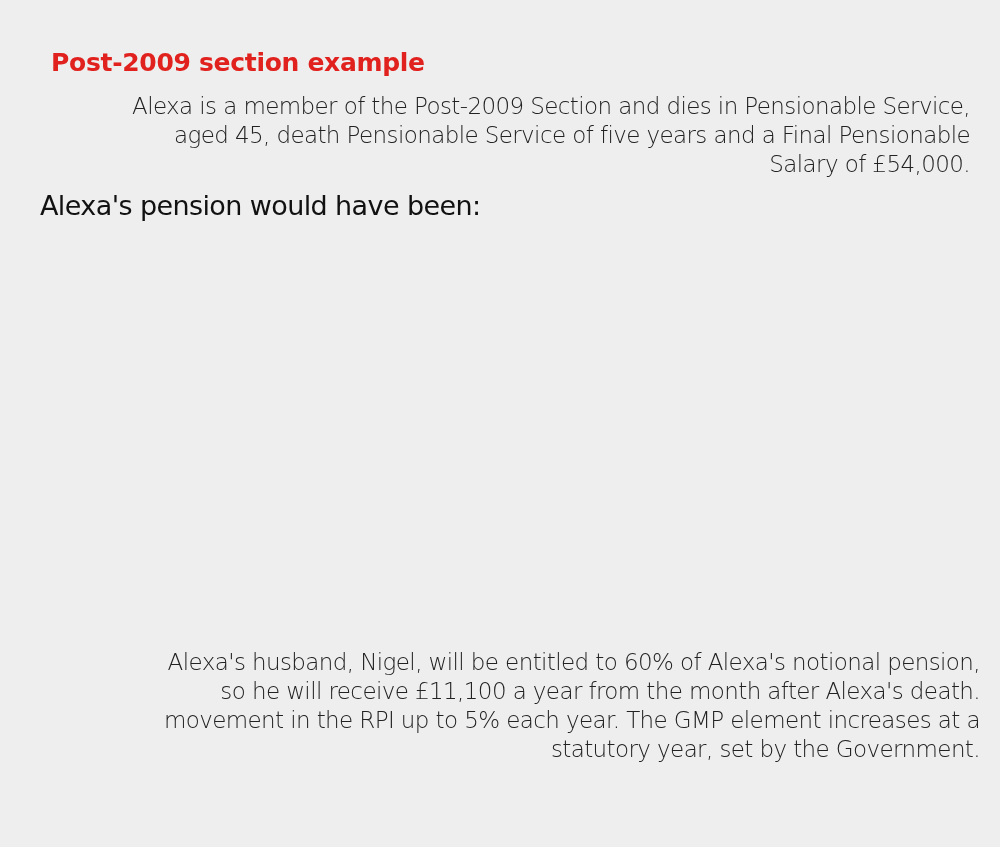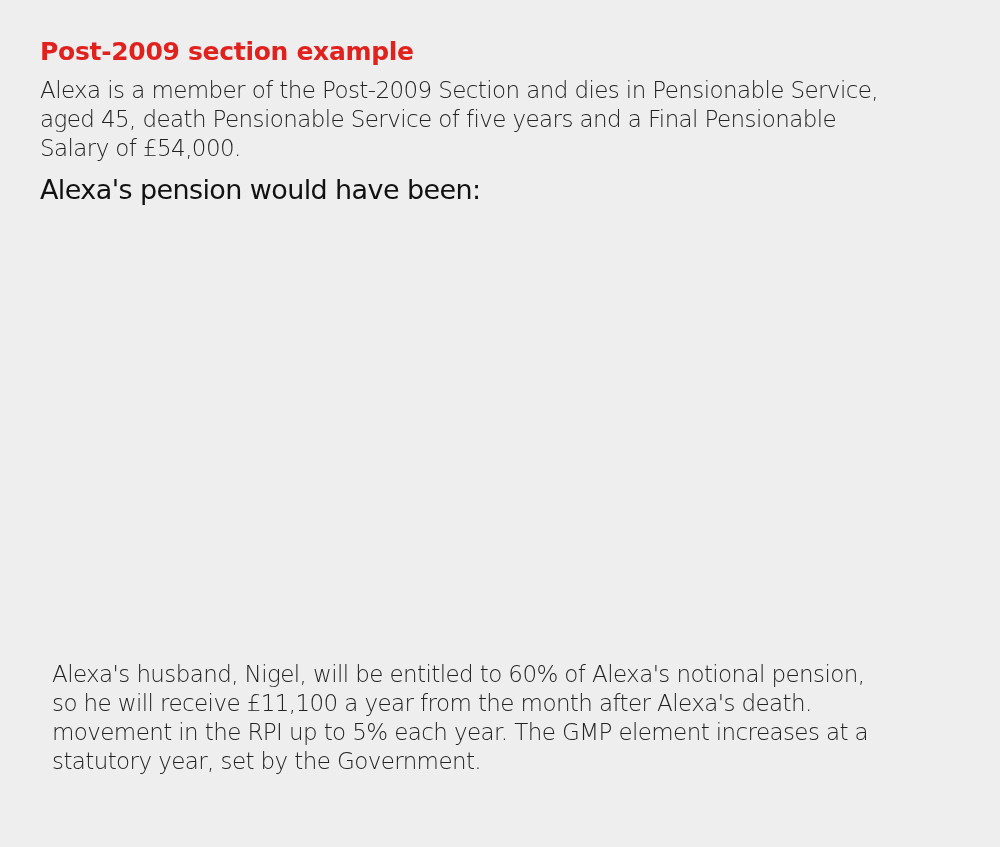--- a/index.html
+++ b/index.html
@@ -20,32 +20,33 @@
       left: 40px;
       top: 34px;
       width: 930px;
     }
     .heading {
       font-family: "DejaVu Sans", sans-serif;
       font-weight: bold;
       color: #e0211d;
       font-size: 25px;
       line-height: 36px;
-      margin: 0;
+      margin: 11px;
       letter-spacing: -0.3px;
     }
     .para {
       font-family: "DejaVu Sans", sans-serif;
       font-weight: 200;
       font-size: 23px;
       line-height: 29px;
       margin: 6px 0 0 0;
       letter-spacing: -0.6px;
       color: #222222;
       font-stretch: condensed;
+      text-align: right;
     }
     .para span {
       display: block;
       white-space: nowrap;
     }
     .subhead {
       font-family: "DejaVu Sans", sans-serif;
       font-size: 27px;
       line-height: 30px;
       margin: 12px 0 0 0;
@@ -57,21 +58,21 @@
       left: 40px;
       top: 240px;
       width: 930px;
       height: 400px;
     }
     .para-bottom {
       position: absolute;
       left: 40px;
       top: 648px;
       width: 940px;
-      margin: 12px;
+      margin: 0;
     }
   </style>
 </head>
 <body>
 
 <div class="page">
   <h1 class="heading">Post-2009 section example</h1>
   <p class="para">
     <span>Alexa is a member of the Post-2009 Section and dies in Pensionable Service,</span>
     <span>aged 45, death Pensionable Service of five years and a Final Pensionable</span>

